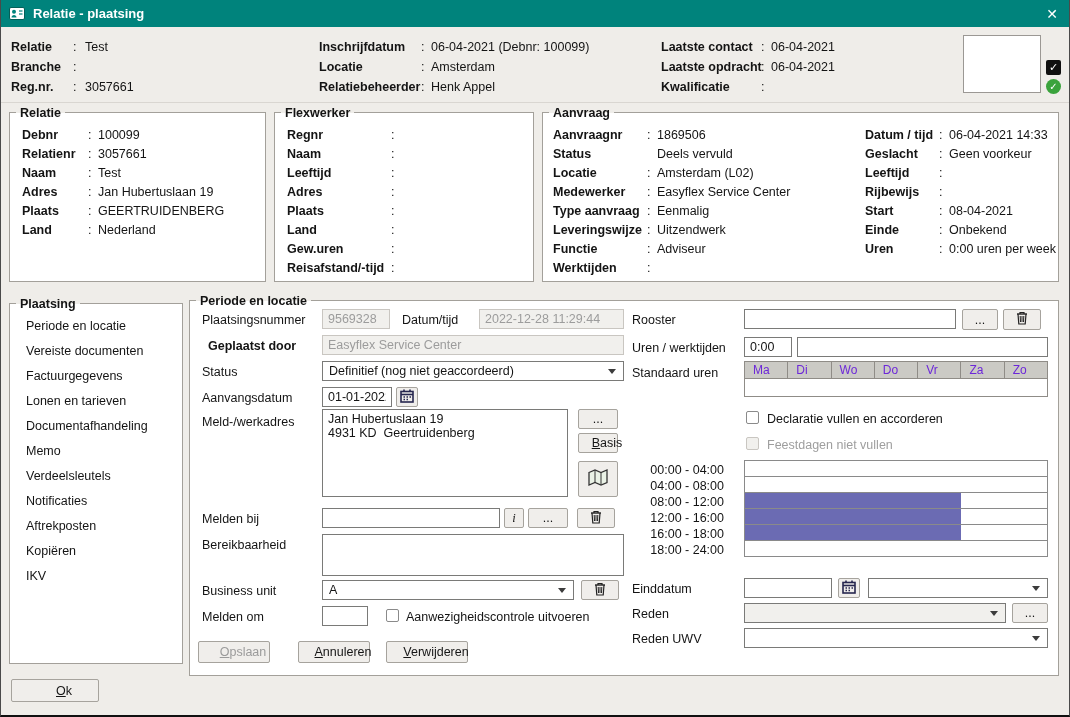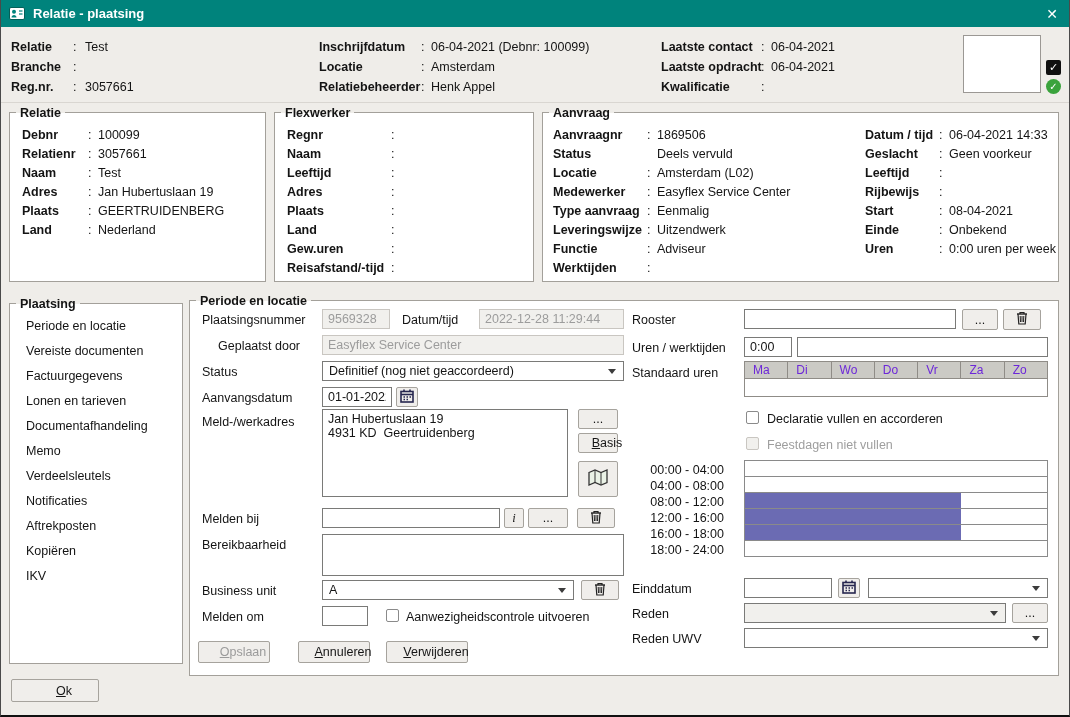--- a/index.html
+++ b/index.html
@@ -324,21 +324,21 @@
   </div>
 
   <div class="fbox" id="box-main" style="left:188px;top:300px;width:870px;height:376px;">
     <span class="flegend">Periode en locatie</span>
 
     <div class="flabel" style="left:12px;top:11px;">Plaatsingsnummer</div>
     <input class="inp dis" style="left: 132px; top: 8px; width: 68px;" value="9569328">
     <div class="flabel" style="left:212px;top:11px;">Datum/tijd</div>
     <input class="inp dis" style="left: 289px; top: 8px; width: 145px;" value="2022-12-28 11:29:44">
 
-    <div class="flabel" style="left:28px;top:37px;">Geplaatst door</div>
+    <div class="flabel" style="left:18px;top:37px;font-weight:bold;">Geplaatst door</div>
     <input class="inp dis" style="left: 132px; top: 34px; width: 302px;" value="Easyflex Service Center">
 
     <div class="flabel" style="left:12px;top:63px;">Status</div>
     <div class="sel" style="left:132px;top:60px;width:302px;"><span>Definitief (nog niet geaccordeerd)</span><span class="arr"></span></div>
 
     <div class="flabel" style="left:12px;top:89px;">Aanvangsdatum</div>
     <input class="inp" style="left: 132px; top: 86px; width: 70px;" value="01-01-2022">
     <div class="btn" style="left:206px;top:86px;width:22px;height:20px;">
         <span><svg width="14" height="14" viewBox="0 0 14 14">
             <rect x="1" y="2.5" width="12" height="10.5" fill="none" stroke="#26264F" stroke-width="1.6"></rect>

